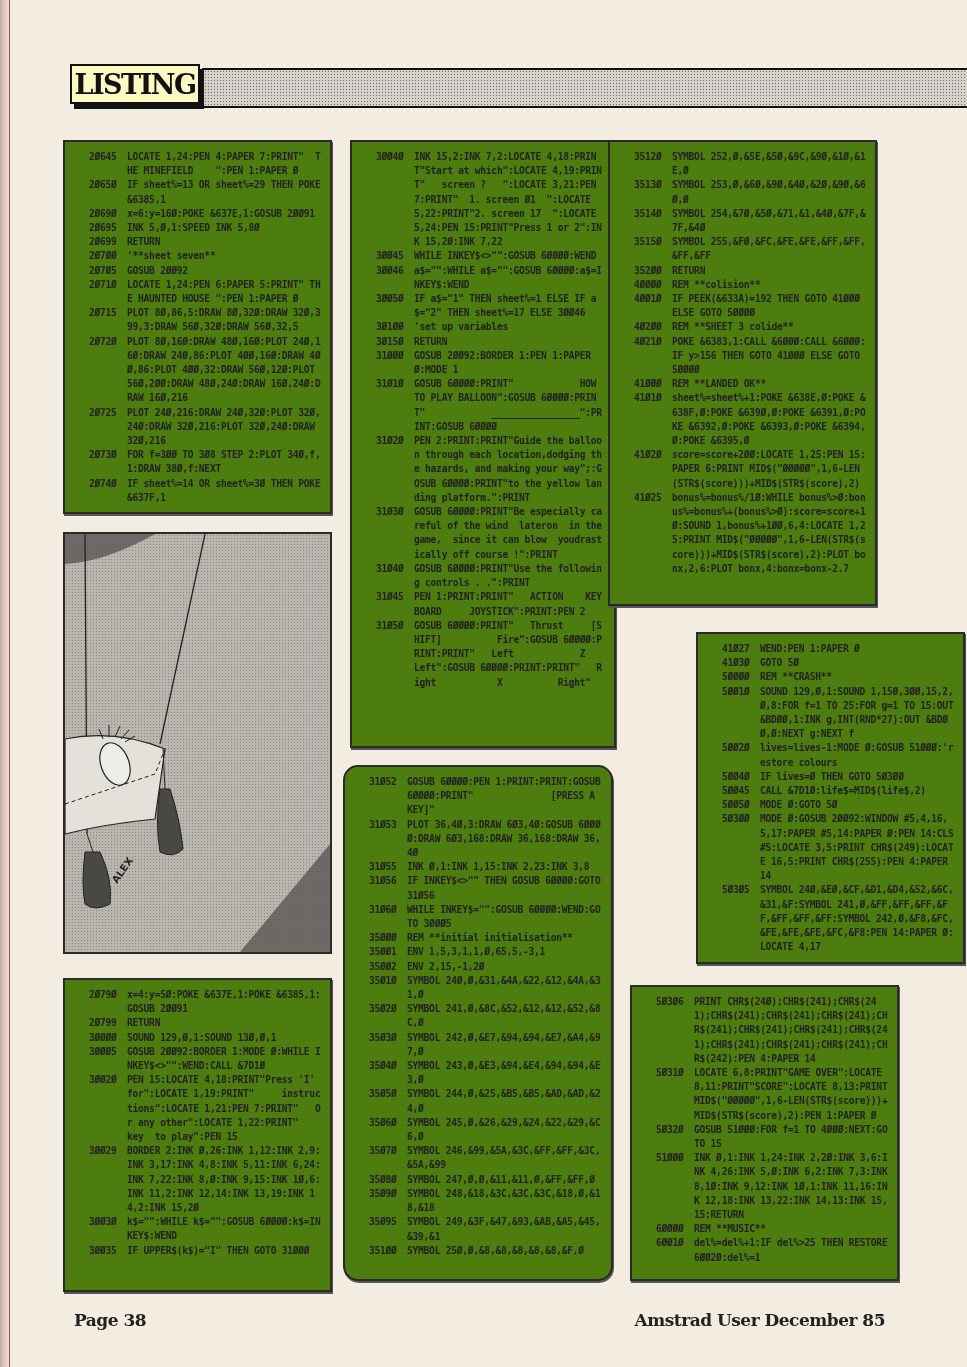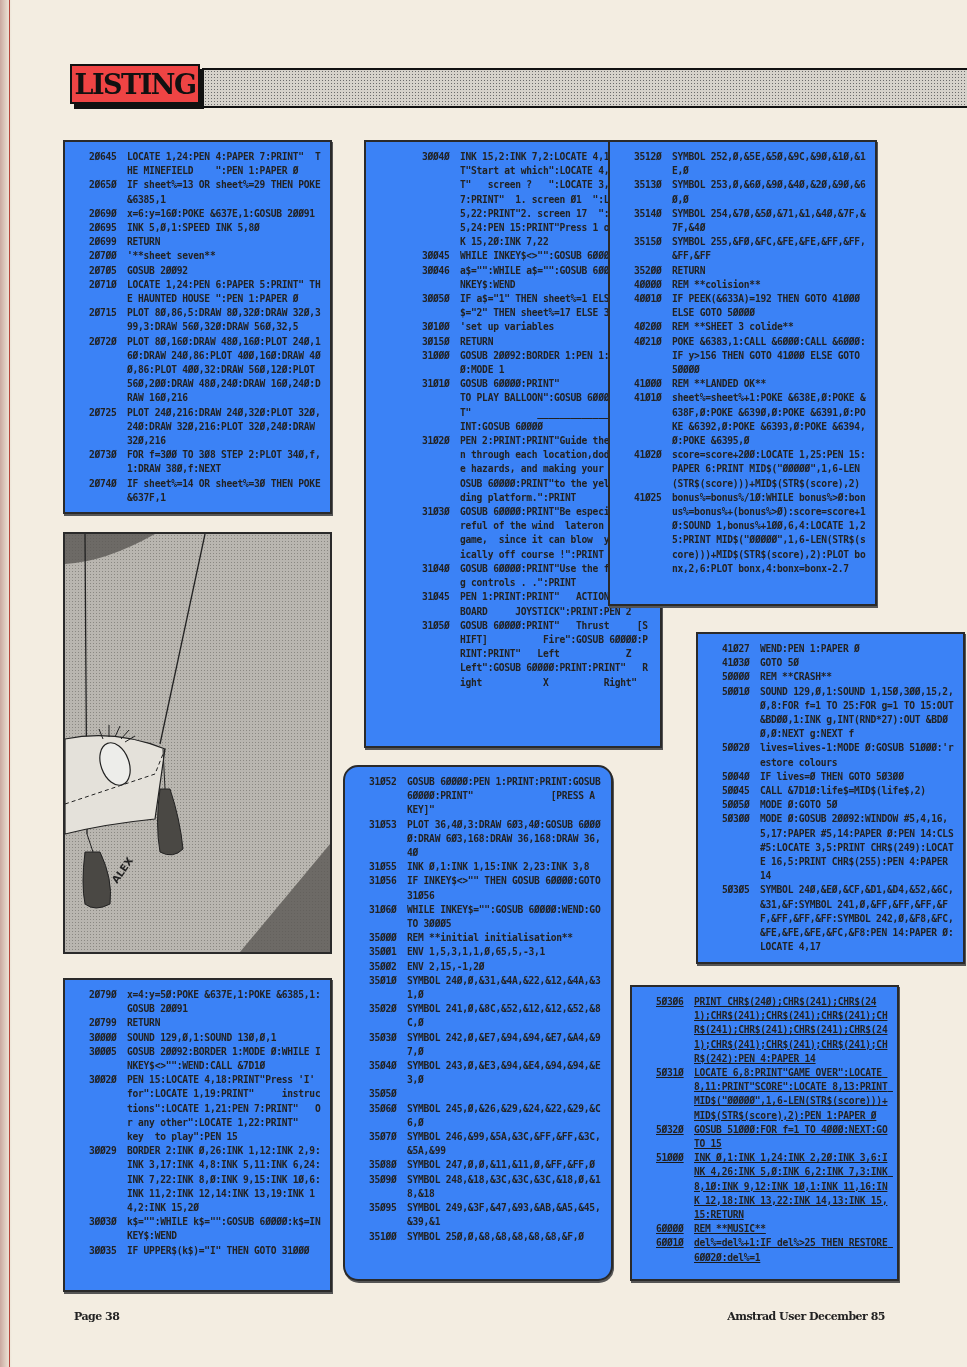--- a/index.html
+++ b/index.html
@@ -15,57 +15,57 @@
   }
   .page-edge::after {
     content: ""; position: absolute; left: 9px; top: 0; width: 1px; height: 100%;
     background: #b4463c;
   }
   .header-bar {
     position: absolute; left: 70px; top: 64px; width: 897px; height: 42px;
   }
   .header-label {
     position: absolute; left: 0; top: 0; width: 126px; height: 36px;
-    background: #ef4444; border: 2px solid #111;
+    background: #fef9c3; border: 2px solid #111;
     box-shadow: 4px 5px 0 #111;
     z-index: 2;
     display: flex; align-items: center; justify-content: center;
     font-family: "DejaVu Serif", serif; font-weight: bold; font-size: 27px;
     letter-spacing: -1.5px; color: #111;
   }
   .header-stripe {
     position: absolute; left: 132px; top: 4px; right: 0; height: 36px;
     border-top: 2px solid #111; border-bottom: 2px solid #111; border-left: 2px solid #111;
     background-color: #d6d2cb;
     background-image: radial-gradient(#6b6b6b 0.7px, transparent 0.9px);
     background-size: 3px 3px;
   }
   .box {
-    position: absolute; background: #3b82f6;
+    position: absolute; background: #4d7c0f;
     border: 2px solid #2a2a2a;
     box-shadow: 1px 2px 0 #555;
   }
   .listing {
     padding: 8px 8px 8px 24px;
     font-size: 9.6px; line-height: 14.2px; font-weight: bold;
     letter-spacing: -0.25px; color: #222;
   }
   .line { display: flex; }
   .ln { width: 38px; flex: none; }
   .code { flex: 1; white-space: pre-wrap; word-break: break-all; }
   .illustration {
     position: absolute; left: 63px; top: 532px; width: 265px; height: 418px;
     border: 2px solid #2a2a2a; overflow: hidden;
     background-color: #b9b6b0;
     background-image: radial-gradient(#8a8882 0.6px, transparent 0.8px);
     background-size: 3px 3px;
   }
   .footer {
     position: absolute; top: 1310px;
-    font-family: "DejaVu Serif", serif; font-weight: bold; font-size: 11px;
+    font-family: "DejaVu Serif", serif; font-weight: bold; font-size: 17px;
     letter-spacing: -0.5px; color: #222;
   }
 </style>
 </head>
 <body>
 
 <div class="page-edge"></div>
 
 <div class="header-bar">
   <div class="header-label">LISTING</div>
@@ -177,21 +177,21 @@
         <span class="ln">3ØØ3Ø</span>
         <span class="code">k$="":WHILE k$="":GOSUB 6ØØØØ:k$=INKEY$:WEND</span>
       </div>
       <div class="line">
         <span class="ln">3ØØ35</span>
         <span class="code">IF UPPER$(k$)="I" THEN GOTO 31ØØØ</span>
       </div>
     </div>
 </div>
 
-<div class="box" style="left:364px; top:140px; width:262px; height:604px;padding-left:32px;">
+<div class="box" style="left:350px; top:140px; width:262px; height:604px;">
   <div class="listing">
       <div class="line">
         <span class="ln">3ØØ4Ø</span>
         <span class="code">INK 15,2:INK 7,2:LOCATE 4,18:PRINT"Start at which":LOCATE 4,19:PRINT"   screen ?   ":LOCATE 3,21:PEN 7:PRINT"  1. screen Ø1  ":LOCATE 5,22:PRINT"2. screen 17  ":LOCATE 5,24:PEN 15:PRINT"Press 1 or 2":INK 15,2Ø:INK 7,22</span>
       </div>
       <div class="line">
         <span class="ln">3ØØ45</span>
         <span class="code">WHILE INKEY$&lt;&gt;"":GOSUB 6ØØØØ:WEND</span>
       </div>
       <div class="line">
@@ -286,20 +286,21 @@
       <div class="line">
         <span class="ln">35Ø3Ø</span>
         <span class="code">SYMBOL 242,Ø,&amp;E7,&amp;94,&amp;94,&amp;E7,&amp;A4,&amp;97,Ø</span>
       </div>
       <div class="line">
         <span class="ln">35Ø4Ø</span>
         <span class="code">SYMBOL 243,Ø,&amp;E3,&amp;94,&amp;E4,&amp;94,&amp;94,&amp;E3,Ø</span>
       </div>
       <div class="line">
         <span class="ln">35Ø5Ø</span>
+        <span class="code">SYMBOL 244,Ø,&amp;25,&amp;B5,&amp;B5,&amp;AD,&amp;AD,&amp;24,Ø</span>
       </div>
       <div class="line">
         <span class="ln">35Ø6Ø</span>
         <span class="code">SYMBOL 245,Ø,&amp;26,&amp;29,&amp;24,&amp;22,&amp;29,&amp;C6,Ø</span>
       </div>
       <div class="line">
         <span class="ln">35Ø7Ø</span>
         <span class="code">SYMBOL 246,&amp;99,&amp;5A,&amp;3C,&amp;FF,&amp;FF,&amp;3C,&amp;5A,&amp;99</span>
       </div>
       <div class="line">
@@ -416,21 +417,21 @@
         <span class="ln">5Ø3ØØ</span>
         <span class="code">MODE Ø:GOSUB 2ØØ92:WINDOW #5,4,16,5,17:PAPER #5,14:PAPER Ø:PEN 14:CLS #5:LOCATE 3,5:PRINT CHR$(249):LOCATE 16,5:PRINT CHR$(255):PEN 4:PAPER 14</span>
       </div>
       <div class="line">
         <span class="ln">5Ø3Ø5</span>
         <span class="code">SYMBOL 24Ø,&amp;EØ,&amp;CF,&amp;D1,&amp;D4,&amp;52,&amp;6C,&amp;31,&amp;F:SYMBOL 241,Ø,&amp;FF,&amp;FF,&amp;FF,&amp;FF,&amp;FF,&amp;FF,&amp;FF:SYMBOL 242,Ø,&amp;F8,&amp;FC,&amp;FE,&amp;FE,&amp;FE,&amp;FC,&amp;F8:PEN 14:PAPER Ø:LOCATE 4,17</span>
       </div>
     </div>
 </div>
 
-<div class="box" style="left:630px; top:985px; width:265px; height:292px;text-decoration:underline;">
+<div class="box" style="left:630px; top:985px; width:265px; height:292px;">
   <div class="listing">
       <div class="line">
         <span class="ln">5Ø3Ø6</span>
         <span class="code">PRINT CHR$(24Ø);CHR$(241);CHR$(241);CHR$(241);CHR$(241);CHR$(241);CHR$(241);CHR$(241);CHR$(241);CHR$(241);CHR$(241);CHR$(241);CHR$(241);CHR$(242):PEN 4:PAPER 14</span>
       </div>
       <div class="line">
         <span class="ln">5Ø31Ø</span>
         <span class="code">LOCATE 6,8:PRINT"GAME OVER":LOCATE 8,11:PRINT"SCORE":LOCATE 8,13:PRINT MID$("ØØØØØ",1,6-LEN(STR$(score)))+MID$(STR$(score),2):PEN 1:PAPER Ø</span>
       </div>
       <div class="line">

